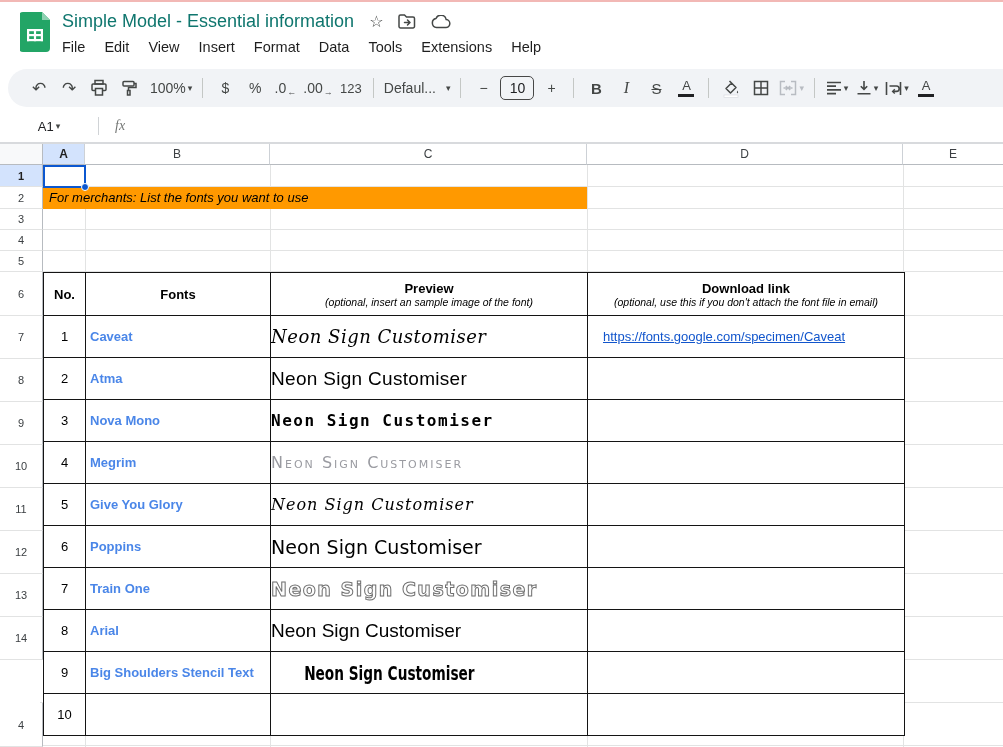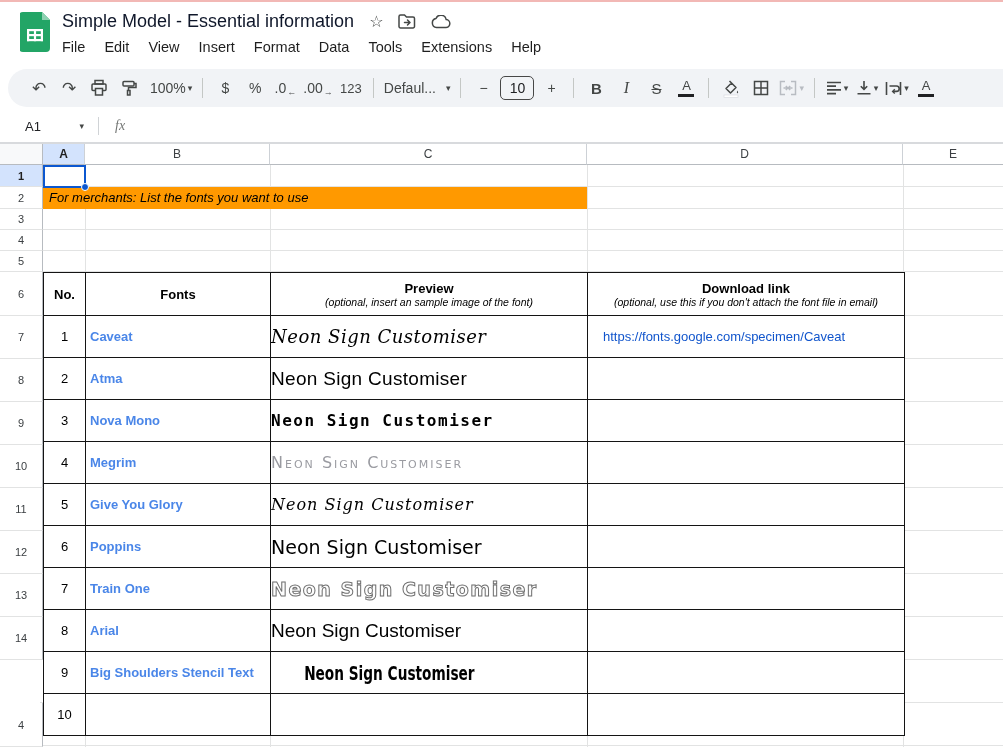--- a/index.html
+++ b/index.html
@@ -4,21 +4,21 @@
 <style>
   * { margin:0; padding:0; box-sizing:border-box; }
   html,body { width:1003px; height:747px; overflow:hidden; background:#fff;
     font-family:"Liberation Sans", sans-serif; color:#202124; }
   .abs { position:absolute; }
 
   
   #topline { left:0; top:0; width:1003px; height:2px; background:#f2b8b5; }
   #logo { left:20px; top:12px; width:30px; height:40px; }
   #titlebar { left:62px; top:11px; display:flex; align-items:center; gap:15px; }
-  #doc-title { font-size:18px; color:#0f172a; white-space:nowrap; }
+  #doc-title { font-size:18px; color:#0f766e; white-space:nowrap; }
   .t-icon { font-size:16px; color:#444746; line-height:1; cursor:pointer; }
   .t-icon svg { display:block; }
   #menubar { left:61px; top:37px; display:flex; gap:17px; font-size:14.5px; color:#1f1f1f; }
   .menu-item { padding:2px 1px; border-radius:4px; cursor:pointer; }
 
   
   #toolbar { left:8px; top:69px; width:995px; height:38px; background:#f1f3f6;
     border-radius:24px 0 0 24px; display:flex; align-items:center; padding-left:16px;
     overflow:hidden; white-space:nowrap; }
   .tb { height:26px; min-width:24px; display:inline-flex; align-items:center; justify-content:center;
@@ -36,21 +36,21 @@
   #strike-s { text-decoration:line-through; font-size:15px; }
   .letterA { display:flex; flex-direction:column; align-items:center; line-height:1; font-size:13px; font-weight:500;}
   .letterA .bar { width:16px; height:3px; background:#202124; margin-top:2px; }
   .disabled { color:#b8bcc2; }
   #rotate-cut { margin-left:2px; width:10px; overflow:hidden; }
   #rotate-cut .inner { width:22px; }
 
   
   #formulabar { left:0; top:110px; width:1003px; height:34px; border-bottom:2px solid #d8dadd;
     display:flex; align-items:center; }
-  #namebox { width:92px; padding-left:25px; display:flex; align-items:center; justify-content:space-between; font-size:13px; color:#202124; }
+  #namebox { width:92px; padding-left:14px; display:flex; align-items:center; justify-content:center; font-size:13px; color:#202124; }
   #namebox .caret { margin-right:8px; }
   #fbar-div { width:1px; height:18px; background:#d0d3d6; margin:0 6px; }
   #fx { font-family:"Liberation Serif",serif; font-style:italic; color:#747775; font-size:14px; margin-left:10px; }
 
   
   #corner { left:0; top:144px; width:43px; height:21px; background:#f8f9fa;
     border-right:1px solid #b7bbc0; border-bottom:1px solid #b7bbc0; }
   .colhdr { top:144px; height:21px; background:#fff; border-bottom:1px solid #b7bbc0;
     border-right:1px solid #cdd1d6; text-align:center; font-size:12px; line-height:20px; color:#3c4043; cursor:pointer;}
   .colhdr.sel { background:#d3e3fd; font-weight:bold; color:#1f1f1f; }
@@ -72,21 +72,21 @@
   #fonttable { left:43px; top:272px; }
   #fonttable table { border-collapse:collapse; table-layout:fixed; background:#fff; }
   #fonttable td, #fonttable th { border:1px solid #141414; overflow:hidden; vertical-align:middle; }
   #fonttable th { height:43px; font-size:13px; font-weight:bold; color:#000; text-align:center; }
   #fonttable td { height:42px; }
   .hdr-sub { display:block; font-weight:normal; font-style:italic; font-size:10.5px; color:#000; }
   td.c-no { text-align:center; font-size:13px; color:#000; }
   td.c-font { font-weight:bold; color:#4a86e8; font-size:13px; padding-left:4px;margin-left:12px; }
   td.c-prev { color:#000; }
   td.c-link { font-size:13px; padding-left:3px; }
-  .cell-link { color:#1155cc; cursor:pointer;padding-left:12px; }
+  .cell-link { color:#1155cc; text-decoration:underline; cursor:pointer;padding-left:12px; }
 
   
   .f-caveat { font-family:"DejaVu Serif",serif; font-style:italic; font-size:18px; letter-spacing:.5px; }
   .f-atma { font-family:"Liberation Sans",sans-serif; font-size:19px; letter-spacing:.3px; }
   .f-nova { font-family:"DejaVu Sans Mono",monospace; font-size:16px; font-weight:bold; letter-spacing:1.5px; }
   .f-megrim { font-family:"DejaVu Sans",sans-serif; font-variant:small-caps; font-size:16px;
     letter-spacing:2px; color:#9a9ba1; }
   .f-glory { font-family:"DejaVu Serif",serif; font-style:italic; font-size:16px; letter-spacing:1px; }
   .f-poppins { font-family:"DejaVu Sans",sans-serif; font-size:19px; }
   .f-train { font-family:"DejaVu Sans",sans-serif; font-weight:bold; font-size:19px; letter-spacing:1.5px;

